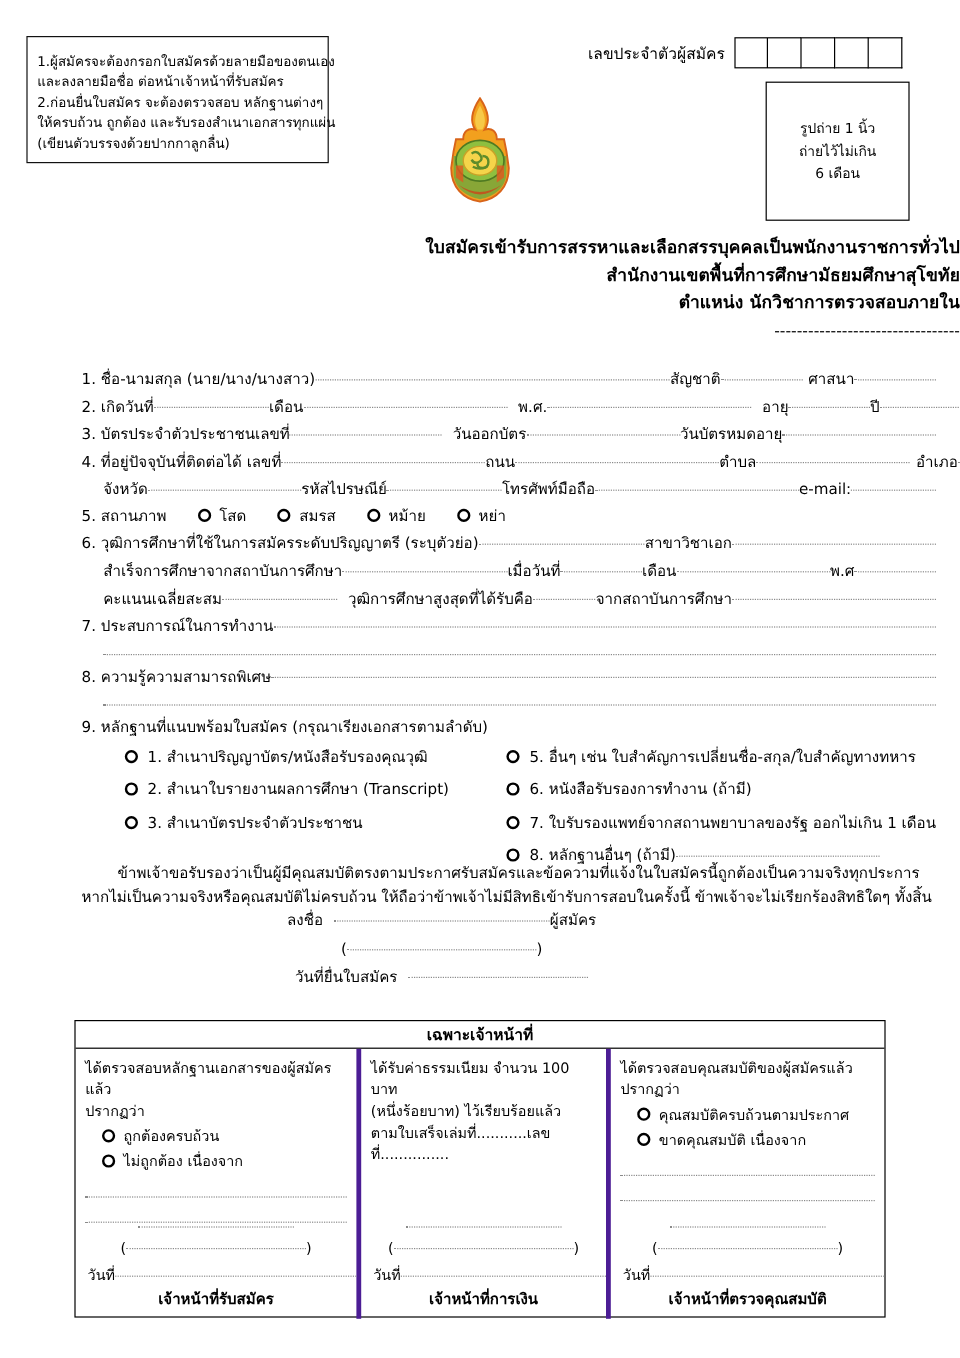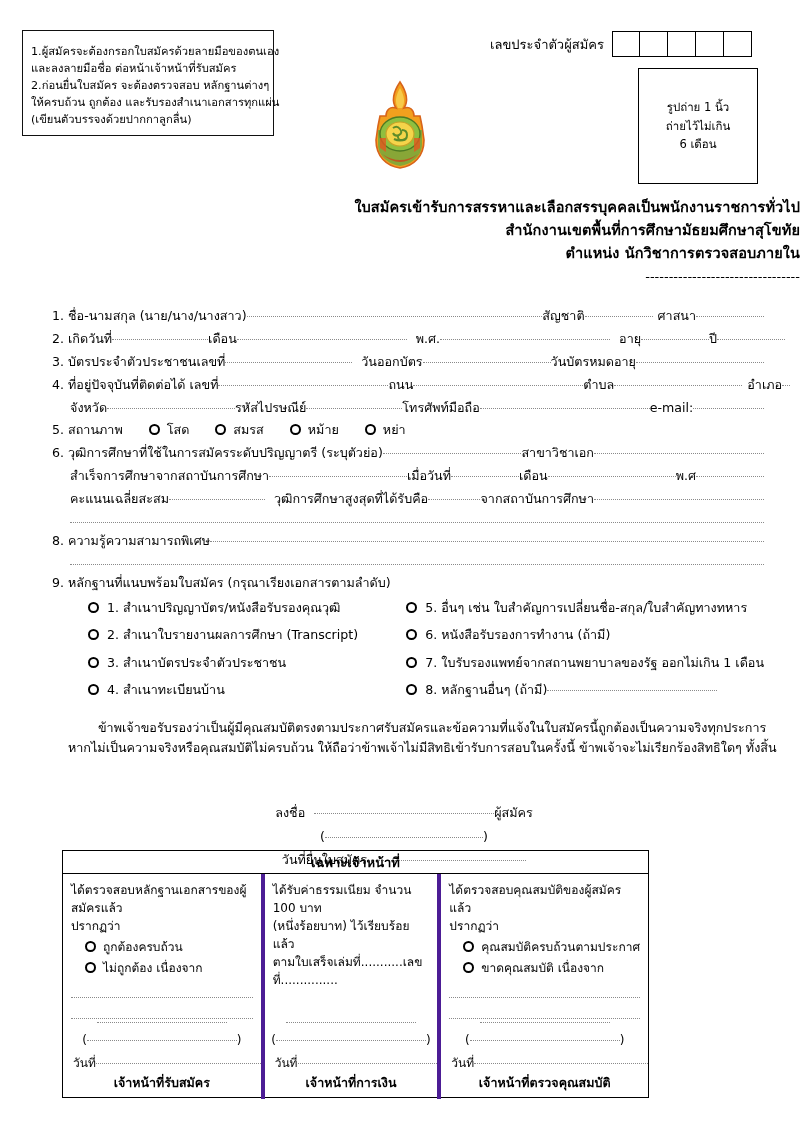--- a/index.html
+++ b/index.html
@@ -99,21 +99,21 @@
   }
   .title-rule {
     margin-top: 4px;
     font-size: 13px;
     letter-spacing: 0px;
   }
 
   
   .form-body {
     position: absolute;
-    left: 52px;
+    left: 68px;
     top: 308px;
     width: 712px;
     font-size: 12.6px;
     text-align: center;
   }
   .frow {
     display: flex;
     align-items: baseline;
     white-space: nowrap;
     line-height: 1.15;
@@ -179,42 +179,41 @@
     width: 712px;
     font-size: 12.6px;
     line-height: 1.62;
   }
   .declaration .d1 { text-indent: 30px; }
 
   
   .sign-area {
     position: absolute;
     left: 0;
-    top: 803px;
+    top: 757px;
     width: 736px;
     font-size: 12.6px;
-    margin-left: 36px;
   }
   .sign-row {
     display: flex;
     justify-content: center;
     align-items: baseline;
     margin-bottom: 6px;
     white-space: nowrap;
   }
   .sign-row .dots { flex: 0 0 180px; transform: translateY(-3px); }
   .sign-row .dots.short { flex: 0 0 150px; }
   .sign-row .dots.paren { flex: 0 0 158px; }
 
   
   .official {
     position: absolute;
     left: 62px;
     top: 850px;
-    width: 587px;
+    width: 676px;
     height: 248px;
     border: 1px solid #000;
     box-sizing: border-box;
   }
   .official-head {
     height: 22px;
     border-bottom: 1px solid #000;
     display: flex;
     align-items: center;
     justify-content: center;
@@ -426,20 +425,24 @@
     <div class="frow indent">
       <span class="lbl">คะแนนเฉลี่ยสะสม</span>
       <span class="dots w-md"></span>
       <span class="gap8"></span>
       <span class="lbl">วุฒิการศึกษาสูงสุดที่ได้รับคือ</span>
       <span class="dots"></span>
       <span class="lbl">จากสถาบันการศึกษา</span>
       <span class="dots w-xl"></span>
     </div>
 
+    <div class="frow">
+      <span class="lbl">7. ประสบการณ์ในการทำงาน</span>
+      <span class="dots"></span>
+    </div>
     <div class="frow indent">
       <span class="dots"></span>
     </div>
 
     <div class="frow">
       <span class="lbl">8. ความรู้ความสามารถพิเศษ</span>
       <span class="dots"></span>
     </div>
     <div class="frow indent">
       <span class="dots"></span>
@@ -455,24 +458,20 @@
           <span class="radio"></span>
           <span>1. สำเนาปริญญาบัตร/หนังสือรับรองคุณวุฒิ</span>
         </div>
         <div class="doc-item">
           <span class="radio"></span>
           <span>2. สำเนาใบรายงานผลการศึกษา (Transcript)</span>
         </div>
         <div class="doc-item">
           <span class="radio"></span>
           <span>3. สำเนาบัตรประจำตัวประชาชน</span>
-        </div>
-        <div class="doc-item">
-          <span class="radio"></span>
-          <span>4. สำเนาทะเบียนบ้าน</span>
         </div>
       </div>
       <div class="docs-col right">
         <div class="doc-item">
           <span class="radio"></span>
           <span>5. อื่นๆ เช่น ใบสำคัญการเปลี่ยนชื่อ-สกุล/ใบสำคัญทางทหาร</span>
         </div>
         <div class="doc-item">
           <span class="radio"></span>
           <span>6. หนังสือรับรองการทำงาน (ถ้ามี)</span>

